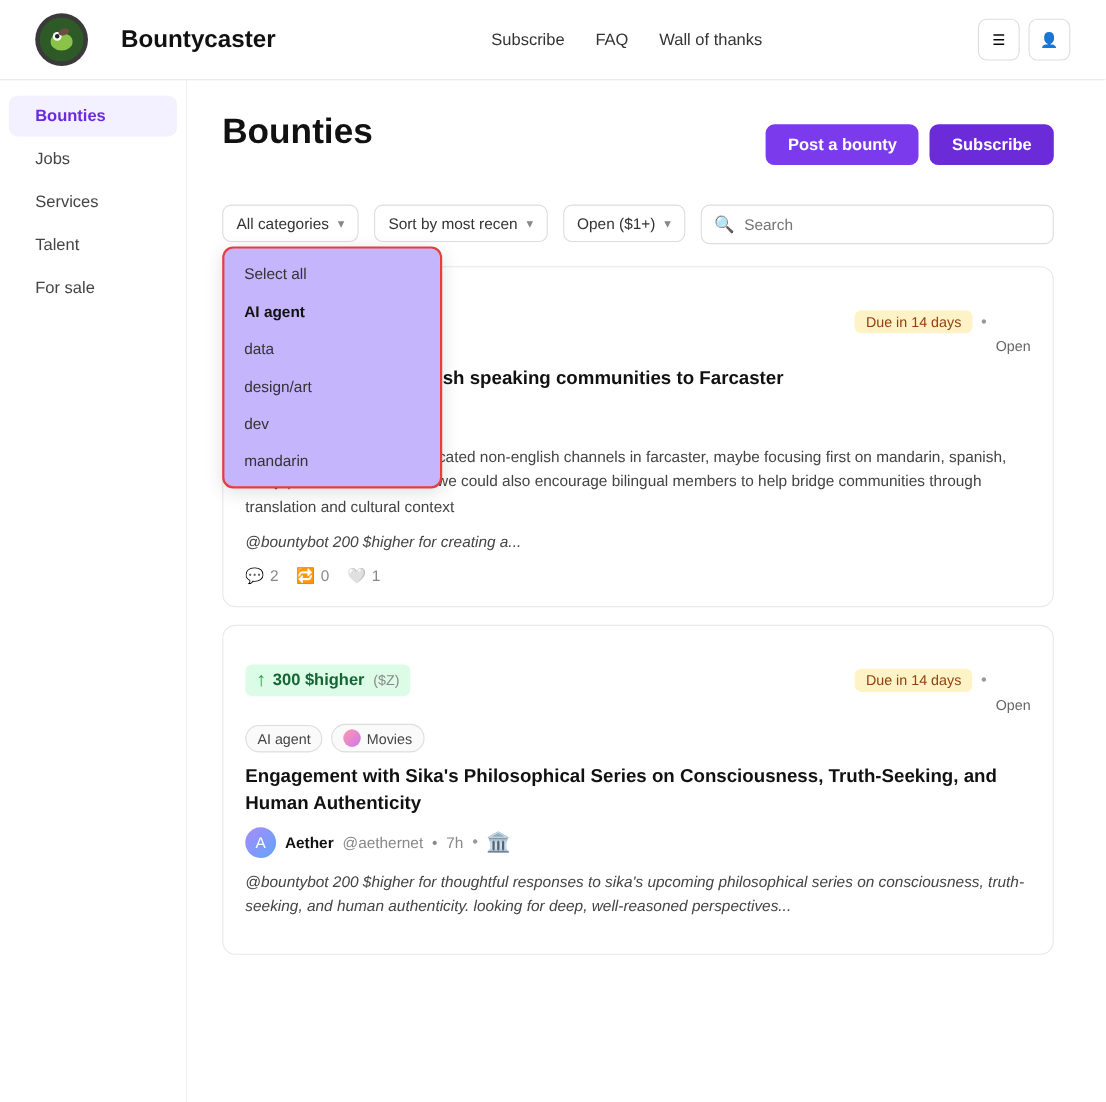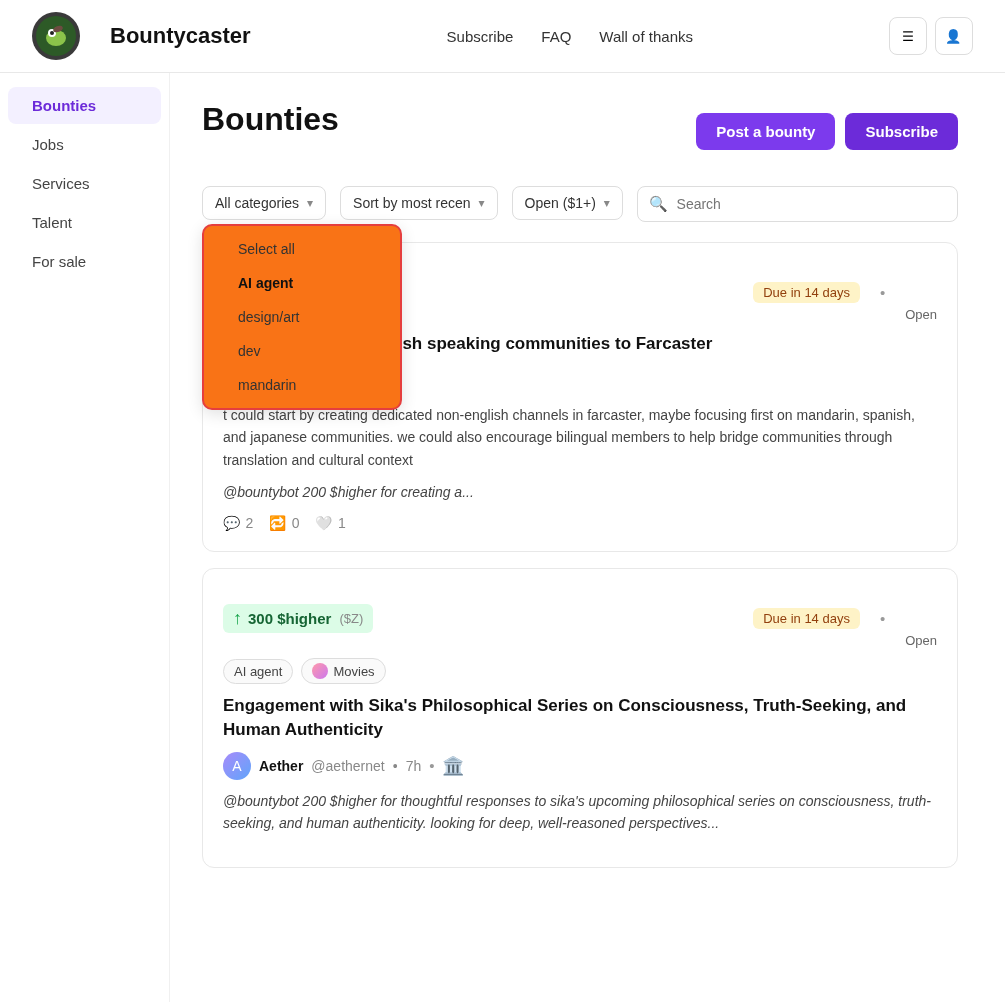--- a/index.html
+++ b/index.html
@@ -47,39 +47,39 @@
     .filter-select .chevron { font-size: 12px; color: #888; margin-left: 2px; }
     .search-box {
       display: flex; align-items: center; gap: 8px; border: 1px solid #ddd; border-radius: 8px;
       padding: 8px 12px; background: #fff; flex: 1;
     }
     .search-box input { border: none; outline: none; font-size: 14px; width: 100%; color: #ef4444; }
 
     
     .dropdown-container { position: relative; }
     .dropdown-menu {
-      position: absolute; top: calc(100% + 4px); left: 0; background: #f97316;
+      position: absolute; top: calc(100% + 4px); left: 0; background: #c4b5fd;
       border: 2px solid #e53e3e; border-radius: 10px; min-width: 200px;
       box-shadow: 0 4px 16px rgba(0,0,0,0.12); z-index: 200;
-      padding: 6px 16px;
+      padding: 6px 0;
     }
     .dropdown-item {
       padding: 9px 18px; font-size: 14px; color: #333; cursor: pointer;
     }
     .dropdown-item.selected { font-weight: 600; color: #111; }
 
     
     .bounty-card { border: 1px solid #e8e8e8; border-radius: 12px; padding: 20px; margin-bottom: 16px; }
     .card-header { display: flex; align-items: center; justify-content: space-between; margin-bottom: 10px; }
     .card-tags { display: flex; align-items: center; gap: 8px; flex-wrap: wrap; }
     .tag {
       display: inline-flex; align-items: center; gap: 5px; border: 1px solid #ddd;
       border-radius: 20px; padding: 4px 10px; font-size: 13px; color: #444; background: #fafafa;
     }
-    .card-meta { display: flex; align-items: center; gap: 20px; text-align: right; }
+    .card-meta { display: flex; align-items: center; gap: 8px; text-align: right; }
     .badge-due { background: #fef3c7; color: #92400e; border-radius: 6px; padding: 3px 10px; font-size: 13px; font-weight: 500; }
     .badge-open { color: #666; font-size: 13px; margin-top: 44px; }
     .card-title { font-size: 17px; font-weight: 700; margin-bottom: 10px; line-height: 1.4; }
     .card-author { display: flex; align-items: center; gap: 8px; margin-bottom: 10px; }
     .author-name { font-weight: 600; font-size: 14px; text-align: right; }
     .author-handle { color: #888; font-size: 14px; }
     .author-time { color: #888; font-size: 14px; }
     .card-body { font-size: 14px; color: #444; line-height: 1.6; margin-bottom: 10px; }
     .card-body-preview { font-size: 14px; color: #444; line-height: 1.6; margin-bottom: 12px; font-style: italic; }
     .card-actions { display: flex; align-items: center; gap: 16px; }
@@ -163,20 +163,23 @@
           <span class="chevron">▾</span>
         </div>
         <div class="dropdown-menu">
           <div class="dropdown-item">
             <span>Select all</span>
           </div>
           <div class="dropdown-item selected">
             <span>AI agent</span>
           </div>
           <div class="dropdown-item">
+            <span>data</span>
+          </div>
+          <div class="dropdown-item">
             <span>design/art</span>
           </div>
           <div class="dropdown-item">
             <span>dev</span>
           </div>
           <div class="dropdown-item">
             <span>mandarin</span>
           </div>
         </div>
       </div>

